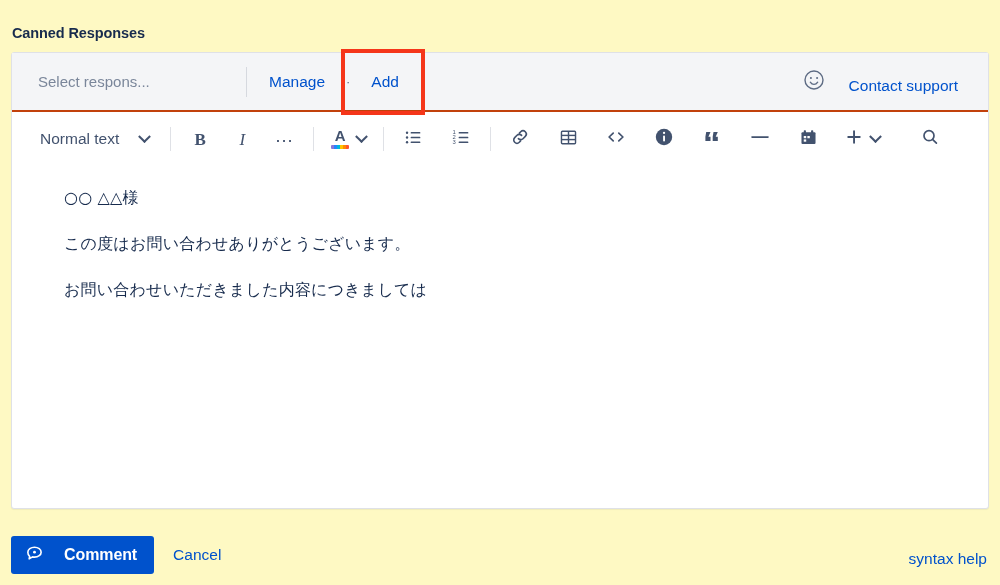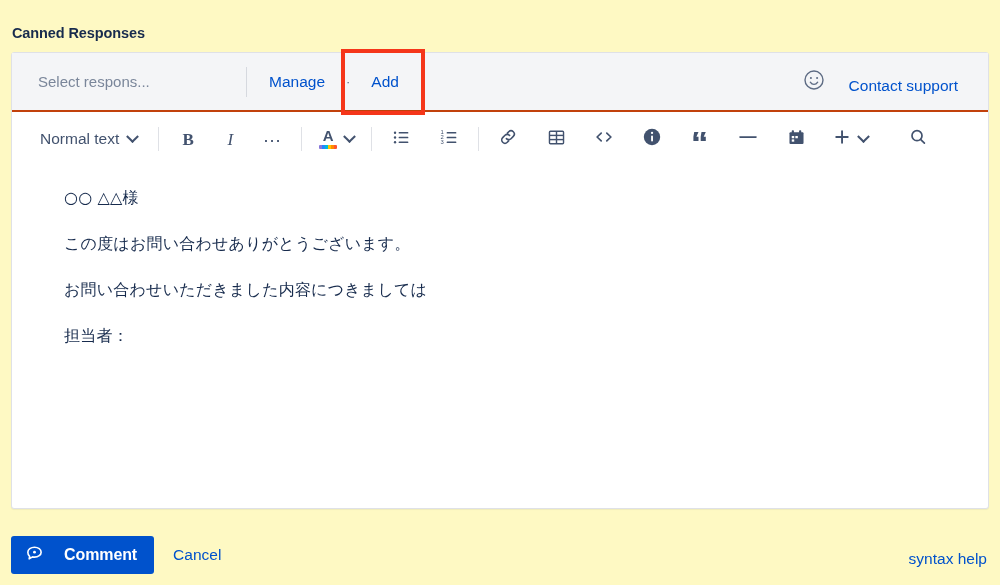--- a/index.html
+++ b/index.html
@@ -128,21 +128,21 @@
     min-width: 32px;
     border-radius: 3px;
     color: #42526e;
     cursor: pointer;
     background: transparent;
     border: none;
     padding: 0 4px;
   }
   .normal-text-btn {
     padding: 0 8px 0 10px;
-    gap: 9px;
+    gap: 21px;
     font-size: 15.5px;
     color: #42526e;
     min-width: auto;
     text-align: center;
   }
   .tb-sep {
     width: 1px;
     height: 24px;
     background: #dfe1e6;
     margin: 0 13px;
@@ -455,21 +455,20 @@
             <line x1="12.8" y1="12.6" x2="16.4" y2="16.2"></line>
           </svg>
         </span>
       </div>
     </div>
 
     <div class="editor-content">
       <p class="doc-line">○○ △△様</p>
       <p class="doc-line">この度はお問い合わせありがとうございます。</p>
       <p class="doc-line">お問い合わせいただきました内容につきましては</p>
-      <p class="doc-line">担当者：</p>
     </div>
   </div>
 
   <div class="annot-box"></div>
 
   <div class="footer-bar">
     <button class="comment-btn">
       <span>
         <svg width="19" height="19" viewBox="0 0 20 20" fill="none">
           <path d="M3 8.6c0-2.9 3.1-5.2 7-5.2s7 2.3 7 5.2-3.1 5.2-7 5.2c-.7 0-1.4-.08-2-.22L4.4 15.6l.5-2.6C3.7 12.05 3 10.4 3 8.6z" stroke="#ffffff" stroke-width="1.7" stroke-linejoin="round"></path>

